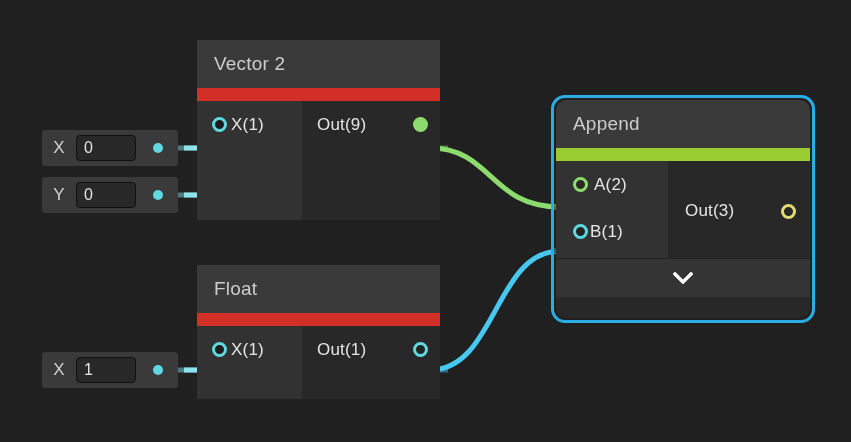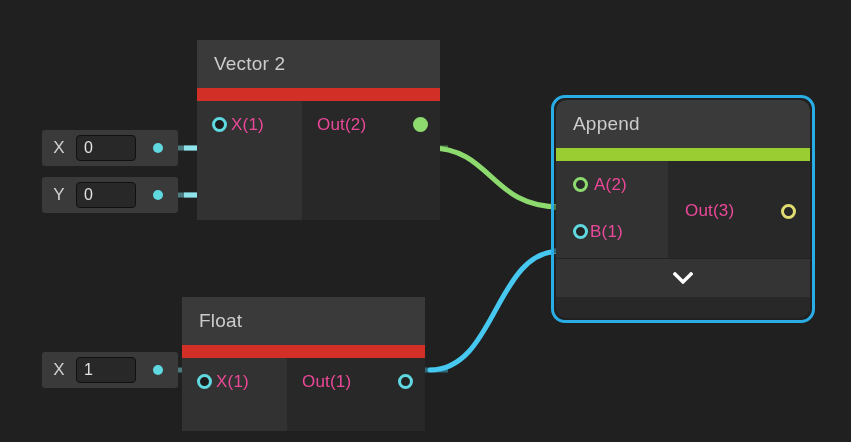--- a/index.html
+++ b/index.html
@@ -100,21 +100,21 @@
     background: #282828;
     flex: 1 1 auto;
   }
   .port {
     height: 47px;
     display: flex;
     align-items: center;
     position: relative;
   }
   .port-label {
-    color: #ec4899;
+    color: #e5e5e5;
     font-size: 17px;
     letter-spacing: 0.2px;
   }
   .port-in .port-label { margin-left: 34px; }
   .port-out {
     justify-content: flex-end;
     padding-right: 0;
   }
   .port-out .port-label { margin-right: 0; }
 
@@ -233,28 +233,28 @@
     <div class="node-accent" style="background:#d22f27;"></div>
     <div class="node-body" style="height:119px;">
       <div class="ports-in" style="width:105px;">
         <div class="port port-in">
           <span class="socket ring-cyan" style="left:15px;"></span>
           <span class="port-label">X(1)</span>
         </div>
       </div>
       <div class="ports-out">
         <div class="port port-out">
-          <span class="port-label" style="position:absolute; left:15px;">Out(2)</span>
+          <span class="port-label" style="position:absolute; left:15px;">Out(9)</span>
           <span class="socket dot-green" style="right:12px;"></span>
         </div>
       </div>
     </div>
   </div>
 
-  <div class="node" id="float-node" style="left:182px; top:265px; width:243px; height:134px;margin-top:32px;">
+  <div class="node" id="float-node" style="left:197px; top:265px; width:243px; height:134px;">
     <div class="node-header">
       <span class="node-title">Float</span>
     </div>
     <div class="node-accent" style="background:#d22f27;"></div>
     <div class="node-body" style="height:73px;">
       <div class="ports-in" style="width:105px;">
         <div class="port port-in">
           <span class="socket ring-cyan" style="left:15px;"></span>
           <span class="port-label">X(1)</span>
         </div>

